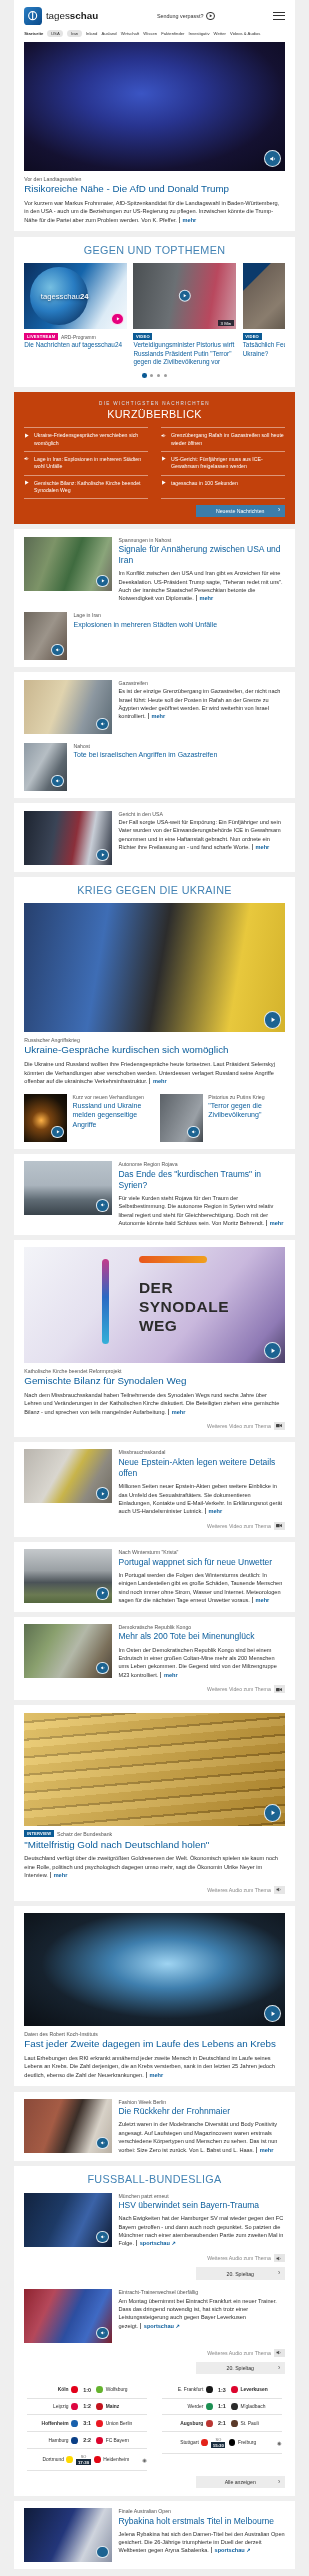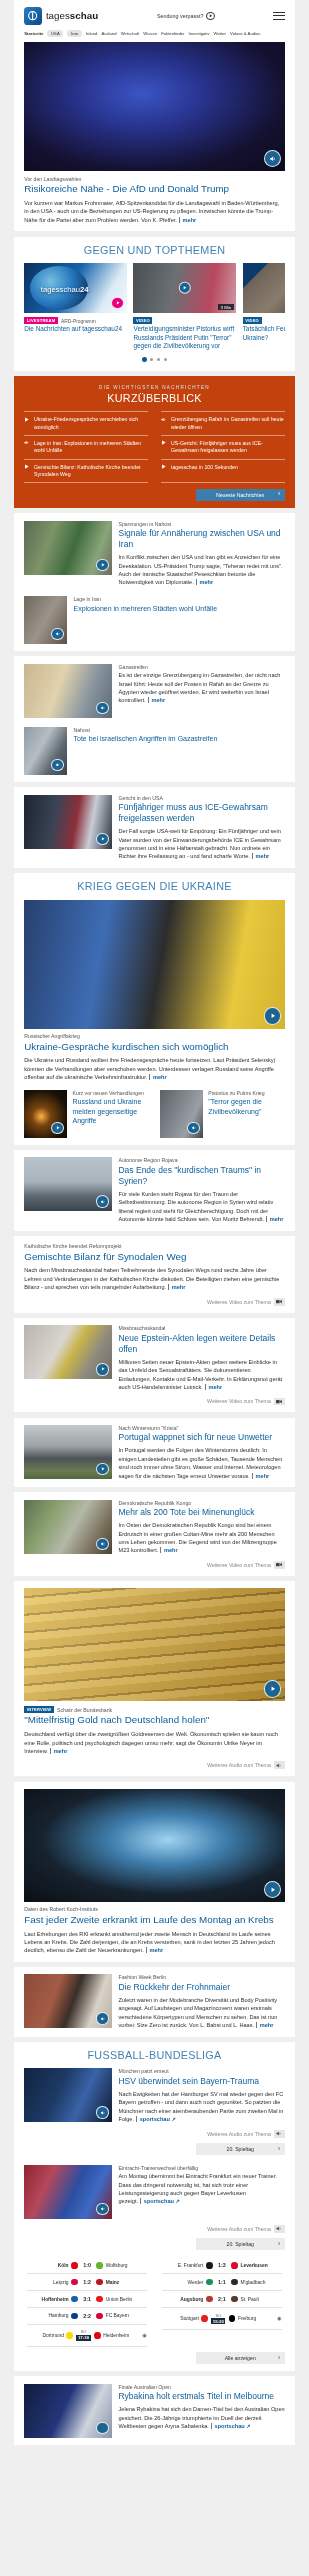--- a/index.html
+++ b/index.html
@@ -57,21 +57,21 @@
 .pcirc{width:8.2px;height:8.2px;border:0.8px solid #333;border-radius:50%;display:flex;align-items:center;justify-content:center}
 .pcirc svg{width:3.6px;height:3.6px;fill:#333}
 .burger{width:11.3px;cursor:pointer}
 .burger span{display:block;height:1px;background:#333;margin:2.1px 0}
 .nav{display:flex;align-items:center;gap:4.1px;font-size:4.2px;color:#333;margin-bottom:5.2px;white-space:nowrap;overflow:hidden}
 .nav .active{font-weight:bold}
 .nav .pill{background:#e4e4e4;border-radius:4.1px;padding:1px 3.6px}
 
 .lv-row{display:flex;gap:6.2px;overflow:hidden}
 .lv-card{width:103px;flex:none}
-.lv-card .ph{width:103px;height:50px;margin-bottom:3.6px}
+.lv-card .ph{width:103px;height:66px;margin-bottom:3.6px}
 .lv-meta{font-size:4.9px;color:#555;margin-bottom:1.5px}
 .lv-title{font-size:6.4px;line-height:1.35;color:#0a5d9c}
 
 .kz-grid{display:grid;grid-template-columns:1fr 1fr;column-gap:13.4px;margin-top:2.1px}
 .kz{display:flex;gap:4.1px;padding:4.1px 0;border-bottom:0.5px solid rgba(255,255,255,.45);font-size:5.2px;line-height:1.4;align-items:flex-start;cursor:pointer}
 .kz-grid .kz:nth-child(-n+2){border-top:0.5px solid rgba(255,255,255,.45)}
 .kz .ic{flex:none;width:5.7px;margin-top:0.5px}
 .kz svg{width:5.2px;height:5.2px;fill:#fff}
 .kz svg .wv{fill:none;stroke:#fff;stroke-width:2}
 
@@ -339,21 +339,20 @@
     <div class="row">
       <div class="ph ph-md ph-iceflag">
           <span class="ov">
             <svg viewBox="0 0 24 24">
               <path d="M8 5l11 7-11 7z"></path>
             </svg>
           </span>
         </div>
       <div class="art-body">
         <div class="kicker">Gericht in den USA</div>
-        <h2 class="t-lg">Fünfjähriger muss aus ICE-Gewahrsam freigelassen werden</h2>
         <p class="teaser"><span>Der Fall sorgte USA-weit für Empörung: Ein Fünfjähriger und sein Vater wurden von der Einwanderungsbehörde ICE in Gewahrsam genommen und in eine Haftanstalt gebracht. Nun ordnete ein Richter ihre Freilassung an - und fand scharfe Worte.</span><span class="more">mehr</span></p>
       </div>
     </div>
   </div>
 
   <div class="card">
     <h2 class="sec-title">KRIEG GEGEN DIE UKRAINE</h2>
     <div class="ph ph-top ph-selenskyj">
         <span class="ov lg">
           <svg viewBox="0 0 24 24">
@@ -407,20 +406,34 @@
         </div>
       <div class="art-body">
         <div class="kicker">Autonome Region Rojava</div>
         <h2 class="t-lg">Das Ende des "kurdischen Traums" in Syrien?</h2>
         <p class="teaser"><span>Für viele Kurden steht Rojava für den Traum der Selbstbestimmung. Die autonome Region in Syrien wird relativ liberal regiert und steht für Gleichberechtigung. Doch mit der Autonomie könnte bald Schluss sein. Von Moritz Behrendt.</span><span class="more">mehr</span></p>
       </div>
     </div>
   </div>
 
   <div class="card">
+    <div class="ph ph-top ph-synode" style="height:116px">
+      <span class="syn-v"></span>
+      <span class="syn-o"></span>
+      <div class="syn-txt">
+          <div>DER</div>
+          <div>SYNODALE</div>
+          <div>WEG</div>
+        </div>
+      <span class="ov lg">
+          <svg viewBox="0 0 24 24">
+            <path d="M8 5l11 7-11 7z"></path>
+          </svg>
+        </span>
+    </div>
     <div class="kicker">Katholische Kirche beendet Reformprojekt</div>
     <h2 class="t-hero">Gemischte Bilanz für Synodalen Weg</h2>
     <p class="teaser"><span>Nach dem Missbrauchsskandal haben Teilnehmende des Synodalen Wegs rund sechs Jahre über Lehren und Veränderungen in der Katholischen Kirche diskutiert. Die Beteiligten ziehen eine gemischte Bilanz - und sprechen von teils mangelnder Aufarbeitung.</span><span class="more">mehr</span></p>
     <div class="more-media">
         <span>Weiteres Video zum Thema</span>
         <span class="mi">
           <svg viewBox="0 0 24 16">
             <rect x="0" y="2" width="14" height="12" rx="2"></rect>
             <path d="M15 6l8-4v12l-8-4z"></path>
           </svg>
@@ -522,21 +535,21 @@
 
   <div class="card">
     <div class="ph ph-top ph-mammo" style="height:113px">
         <span class="ov lg">
           <svg viewBox="0 0 24 24">
             <path d="M8 5l11 7-11 7z"></path>
           </svg>
         </span>
       </div>
     <div class="kicker">Daten des Robert Koch-Instituts</div>
-    <h2 class="t-hero">Fast jeder Zweite erkrankt im Laufe des Montag an Krebs</h2>
+    <h2 class="t-hero">Fast jeder Zweite dagegen im Laufe des Lebens an Krebs</h2>
     <p class="teaser"><span>Laut Erhebungen des RKI erkrankt annähernd jeder zweite Mensch in Deutschland im Laufe seines Lebens an Krebs. Die Zahl derjenigen, die an Krebs versterben, sank in den letzten 25 Jahren jedoch deutlich, ebenso die Zahl der Neuerkrankungen.</span><span class="more">mehr</span></p>
   </div>
 
   <div class="card">
     <div class="row">
       <div class="ph ph-md ph-model">
           <span class="ov">
             <svg viewBox="0 0 24 24">
               <path d="M4 9.5v5h3.5L13 19V5L7.5 9.5z"></path>
               <path class="wv" d="M15.5 8.5a4.5 4.5 0 010 7"></path>

